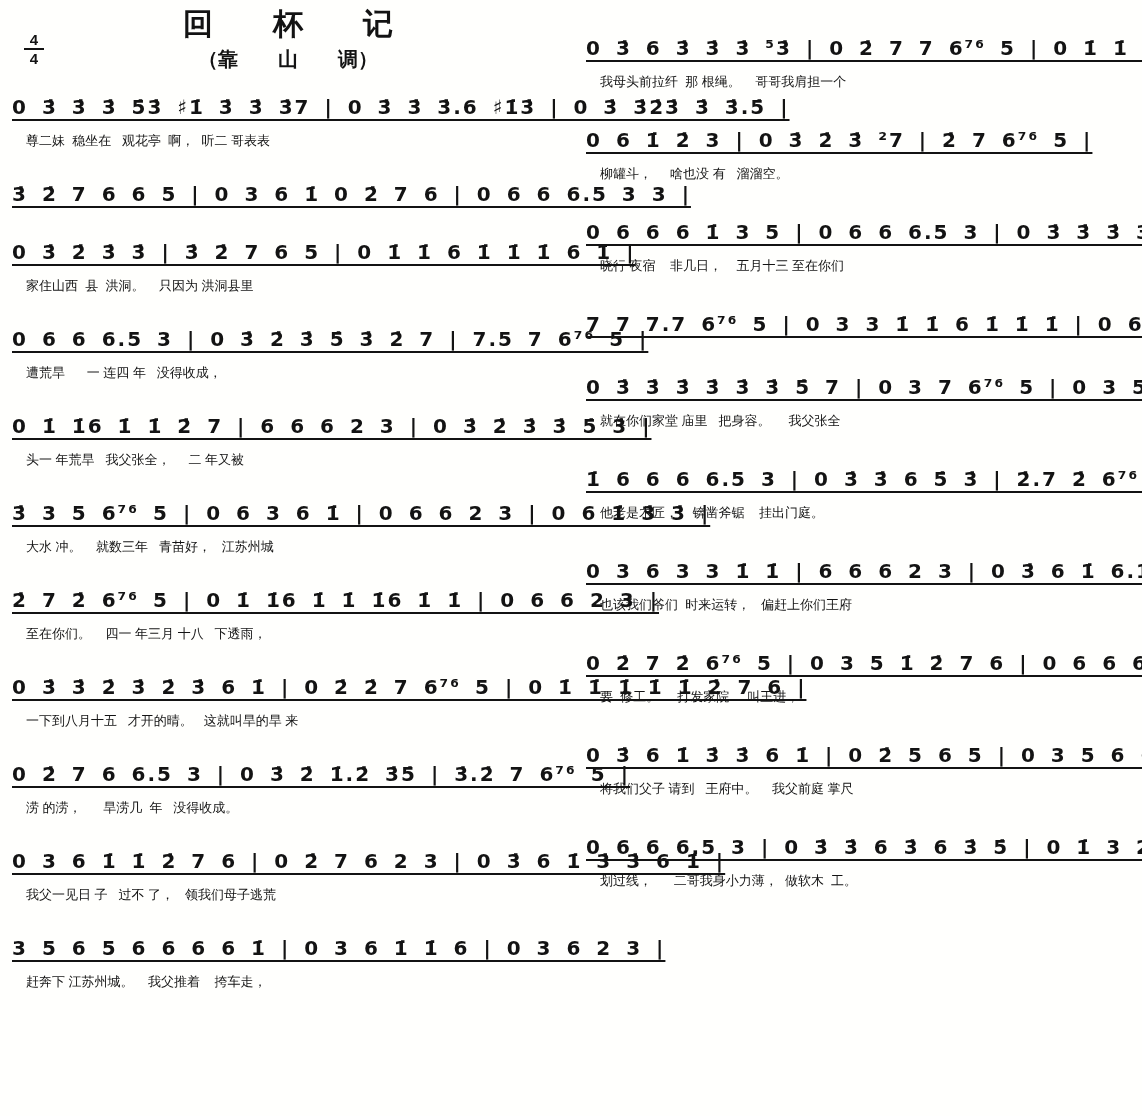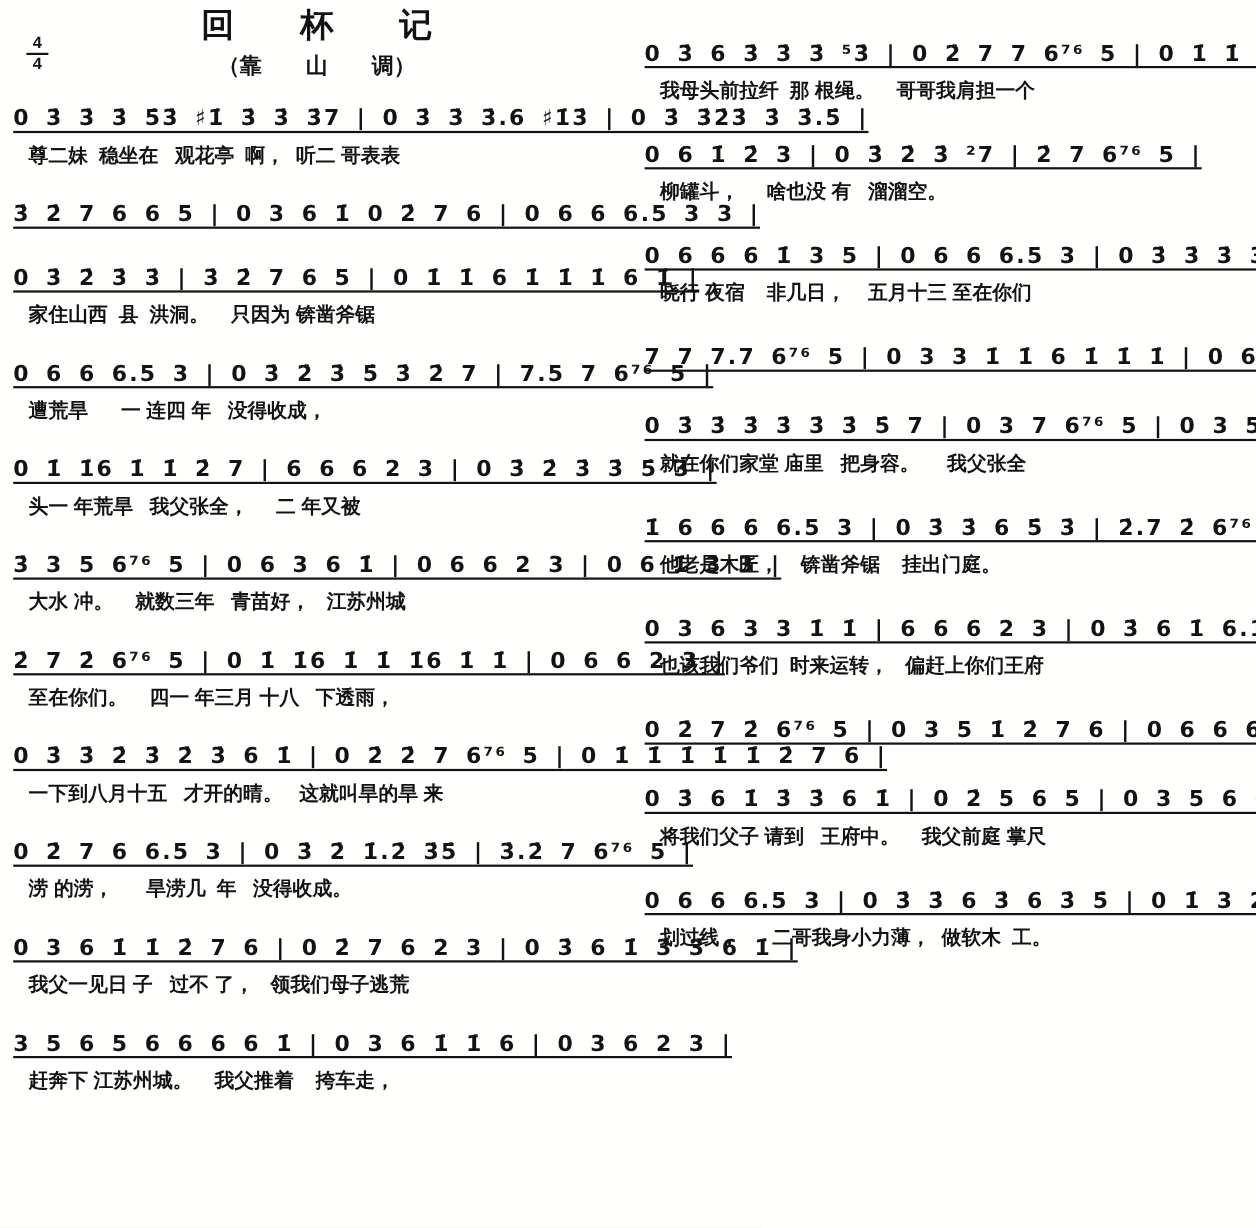--- a/index.html
+++ b/index.html
@@ -63,22 +63,22 @@
     font-size: 20px;
     line-height: 36px;
     letter-spacing: 2px;
     word-spacing: 5px;
     white-space: pre;
     text-decoration: underline;
     text-decoration-thickness: 1.5px;
     text-underline-offset: 5px;
   }
   .lyrics {
-    font-size: 18px;
-    font-weight: bold;
+    font-size: 13px;
+    font-weight: normal;
     line-height: 26px;
     margin-top: 3px;
     padding-left: 14px;
     white-space: pre;
   }
 </style>
 </head>
 <body>
 
 <div class="sheet">
@@ -96,21 +96,21 @@
 
     <div class="system">
       <div class="notation">0 3̇ 3̇ 3̇ 5̇3̇ ♯1̇ 3̇ 3̇ 3̇7 | 0 3̇ 3̇ 3̇.6 ♯1̇3̇ | 0 3̇ 3̇2̇3̇ 3̇ 3̇.5̇ |</div>
       <div class="lyrics">尊二妹  稳坐在   观花亭  啊，  听二 哥表表</div>
     </div>
     <div class="system">
       <div class="notation">3̇ 2̇ 7 6 6 5 | 0 3 6 1̇ 0 2̇ 7 6 | 0 6 6 6.5 3 3 |</div>
     </div>
     <div class="system">
       <div class="notation">0 3̇ 2̇ 3̇ 3̇ | 3̇ 2̇ 7 6 5 | 0 1̇ 1̇ 6 1̇ 1̇ 1̇ 6 1̇ |</div>
-      <div class="lyrics">家住山西  县  洪洞。    只因为 锛凿斧锯</div>
+      <div class="lyrics">家住山西  县  洪洞。    只因为 洪洞县里</div>
     </div>
     <div class="system">
       <div class="notation">0 6 6 6.5 3 | 0 3̇ 2̇ 3̇ 5̇ 3̇ 2̇ 7 | 7.5 7 6⁷⁶ 5 |</div>
       <div class="lyrics">遭荒旱      一 连四 年   没得收成，</div>
     </div>
     <div class="system">
       <div class="notation">0 1̇ 1̇6 1̇ 1̇ 2̇ 7 | 6 6 6 2 3 | 0 3̇ 2̇ 3̇ 3̇ 5̇ 3̇ |</div>
       <div class="lyrics">头一 年荒旱   我父张全，     二 年又被</div>
     </div>
     <div class="system">
@@ -162,20 +162,21 @@
     <div class="system">
       <div class="notation">1̇ 6 6 6 6.5 3 | 0 3̇ 3̇ 6 5̇ 3̇ | 2̇.7 2̇ 6⁷⁶ 5 |</div>
       <div class="lyrics">他老是木匠，    锛凿斧锯    挂出门庭。</div>
     </div>
     <div class="system">
       <div class="notation">0 3 6 3 3 1̇ 1̇ | 6 6 6 2 3 | 0 3̇ 6 1̇ 6.1̇ 3̇ 6 1̇ |</div>
       <div class="lyrics">也该我们爷们  时来运转，   偏赶上你们王府</div>
     </div>
     <div class="system">
       <div class="notation">0 2̇ 7 2̇ 6⁷⁶ 5 | 0 3 5 1̇ 2̇ 7 6 | 0 6 6 6.5 3 |</div>
+      <div class="lyrics">要  修工。     打发家院     叫王进，</div>
     </div>
     <div class="system">
       <div class="notation">0 3̇ 6 1̇ 3̇ 3̇ 6 1̇ | 0 2̇ 5 6 5 | 0 3 5 6 6 6 1̇ |</div>
       <div class="lyrics">将我们父子 请到   王府中。    我父前庭 掌尺</div>
     </div>
     <div class="system">
       <div class="notation">0 6 6 6.5 3 | 0 3̇ 3̇ 6 3̇ 6 3̇ 5̇ | 0 1̇ 3 2̇ 7 6 5 |</div>
       <div class="lyrics">划过线，      二哥我身小力薄，  做软木  工。</div>
     </div>
   </div>

